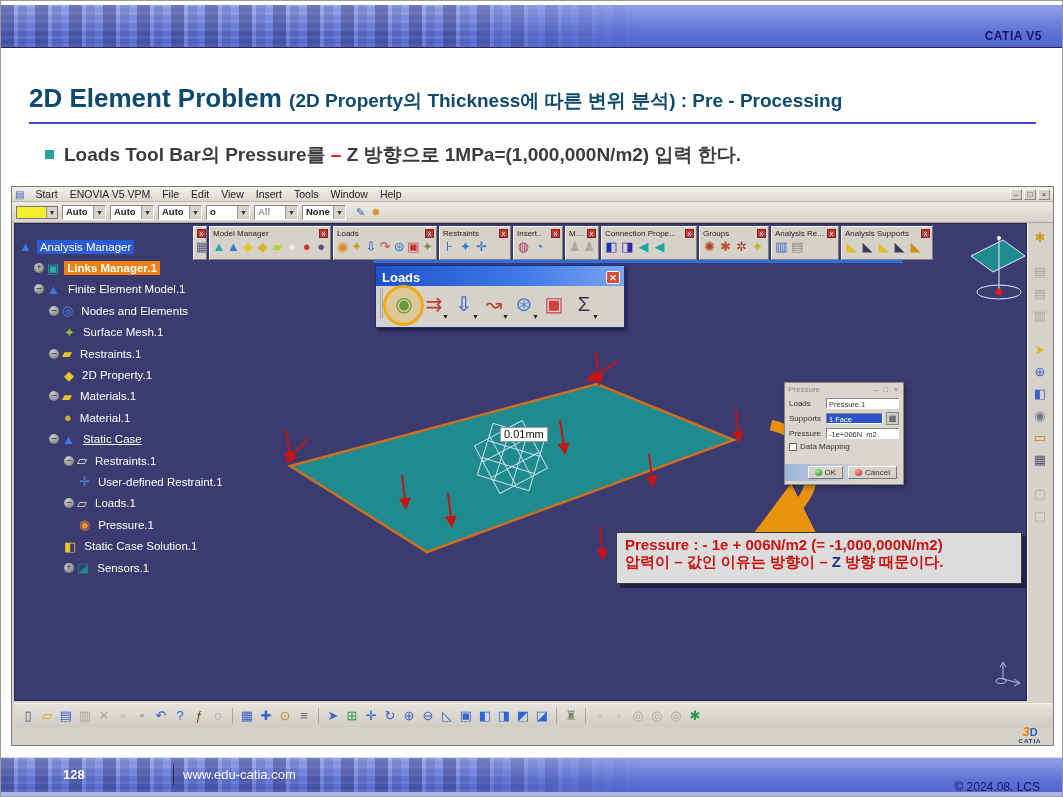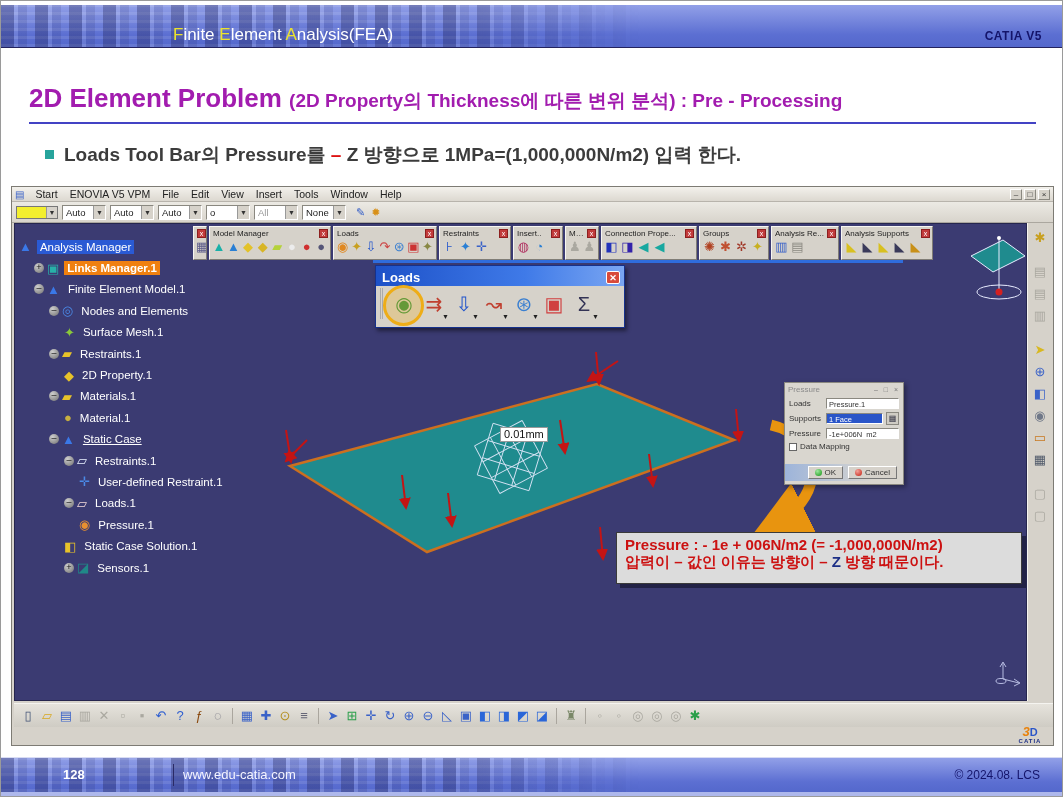--- a/index.html
+++ b/index.html
@@ -18,25 +18,25 @@
         repeating-linear-gradient(0deg, rgba(255,255,255,.10) 0 3px, transparent 3px 8px);
       -webkit-mask-image:linear-gradient(90deg,#000 70%,transparent);
       mask-image:linear-gradient(90deg,#000 70%,transparent); }
   .hdr-title { position:absolute; left:172px; top:20px; font-size:17px; color:#fff; }
   .hdr-title .hl { color:#ece32c; }
   .hdr-brand { position:absolute; right:22px; top:24px; font-size:12px; font-weight:bold;
                color:#14146a; letter-spacing:.5px; }
   .ftr-page { position:absolute; left:62px; top:9px; color:#fff; font-weight:bold; font-size:13px; }
   .ftr-sep  { position:absolute; left:172px; top:6px; width:1px; height:22px; background:#2a2a66; }
   .ftr-url  { position:absolute; left:182px; top:9px; color:#f4f4ff; font-size:13px; }
-  .ftr-copy { position:absolute; right:24px; top:10px; color:#14146a; font-size:12px; }
+  .ftr-copy { position:absolute; right:24px; top:22px; color:#14146a; font-size:12px; }
   .ftr-strip { position:absolute; left:0; top:791px; width:1063px; height:6px; background:#aeb8ec; }
 
   
-  .page-title { position:absolute; left:28px; top:82px; color:#a21caf; white-space:nowrap; }
+  .page-title { position:absolute; left:28px; top:82px; color:#0c4a6e; white-space:nowrap; }
   .page-title .main { font-size:26px; font-weight:bold; }
   .page-title .sub  { font-size:19px; font-weight:bold; }
   .title-rule { position:absolute; left:28px; top:121px; width:1007px; height:2px; background:#4343c4; }
   .bullet-row { position:absolute; left:44px; top:141px; font-size:19px; font-weight:bold;
                 color:#3c3c3c; white-space:nowrap; }
   .bullet-sq { display:inline-block; width:9px; height:9px; background:#27a49c; margin-right:10px;
                vertical-align:2px; }
   .bullet-row .red { color:#dd1111; }
 
   
@@ -51,21 +51,21 @@
   .winbtn { width:12px; height:11px; font-size:8px; line-height:10px; text-align:center;
             background:#d6d2ca; border:1px solid; border-color:#fff #8a8880 #8a8880 #fff; color:#333; }
   .optbar { position:absolute; left:0; top:15px; width:100%; height:21px;
             background:linear-gradient(#eceae4,#d8d4cc); border-bottom:1px solid #aba79f;
             display:flex; align-items:center; gap:4px; padding-left:4px; }
   .swatch { width:42px; height:13px; border:1px solid #777; display:flex; }
   .swatch .c { flex:1; }
   .swatch .a { width:11px; background:#d6d2ca; border-left:1px solid #999; font-size:7px;
                line-height:12px; text-align:center; color:#333; }
   .dd { height:15px; border:1px solid; border-color:#8a8880 #fff #fff #8a8880; background:#fff;
-        display:flex; align-items:center; font-size:9.5px; }
+        display:flex; align-items:flex-start; font-size:9.5px;font-weight:bold; }
   .dd .v { padding:0 3px; min-width:30px; }
   .dd .a { width:12px; height:100%; background:#d6d2ca; border-left:1px solid #999;
            font-size:7px; text-align:center; line-height:14px; color:#333; }
   .dd.gray .v { color:#999; }
   .opt-ic { font-size:11px; margin-left:2px; }
 
   
   .viewport { position:absolute; left:2px; top:36px; width:1013px; height:478px;
               background:#3b3b72; border:1px solid #26264e; overflow:hidden; }
 
@@ -170,21 +170,20 @@
   .clogo .swoosh { color:#2a55c8; font-size:11px; font-weight:bold; }
   .clogo .lbl { display:block; font-size:6px; font-weight:bold; color:#1c2f86; letter-spacing:1px; }
 </style>
 </head>
 <body>
 
 <div class="slide">
 
   <div class="band hdr">
     <div class="circuit"></div>
-    <div class="hdr-title"><span class="hl">F</span><span>inite </span><span class="hl">E</span><span>lement </span><span class="hl">A</span><span>nalysis(FEA)</span></div>
     <div class="hdr-brand">CATIA V5</div>
   </div>
 
   <div class="page-title"><span class="main">2D Element Problem </span><span class="sub">(2D Property의 Thickness에 따른 변위 분석) : Pre - Processing</span></div>
   <div class="title-rule"></div>
 
   <div class="bullet-row"><span class="bullet-sq"></span><span>Loads Tool Bar의 Pressure를 </span><span class="red">– </span><span>Z</span><span> 방향으로 1MPa=(1,000,000N/m2) 입력 한다.</span></div>
 
   <div class="catia">
 

